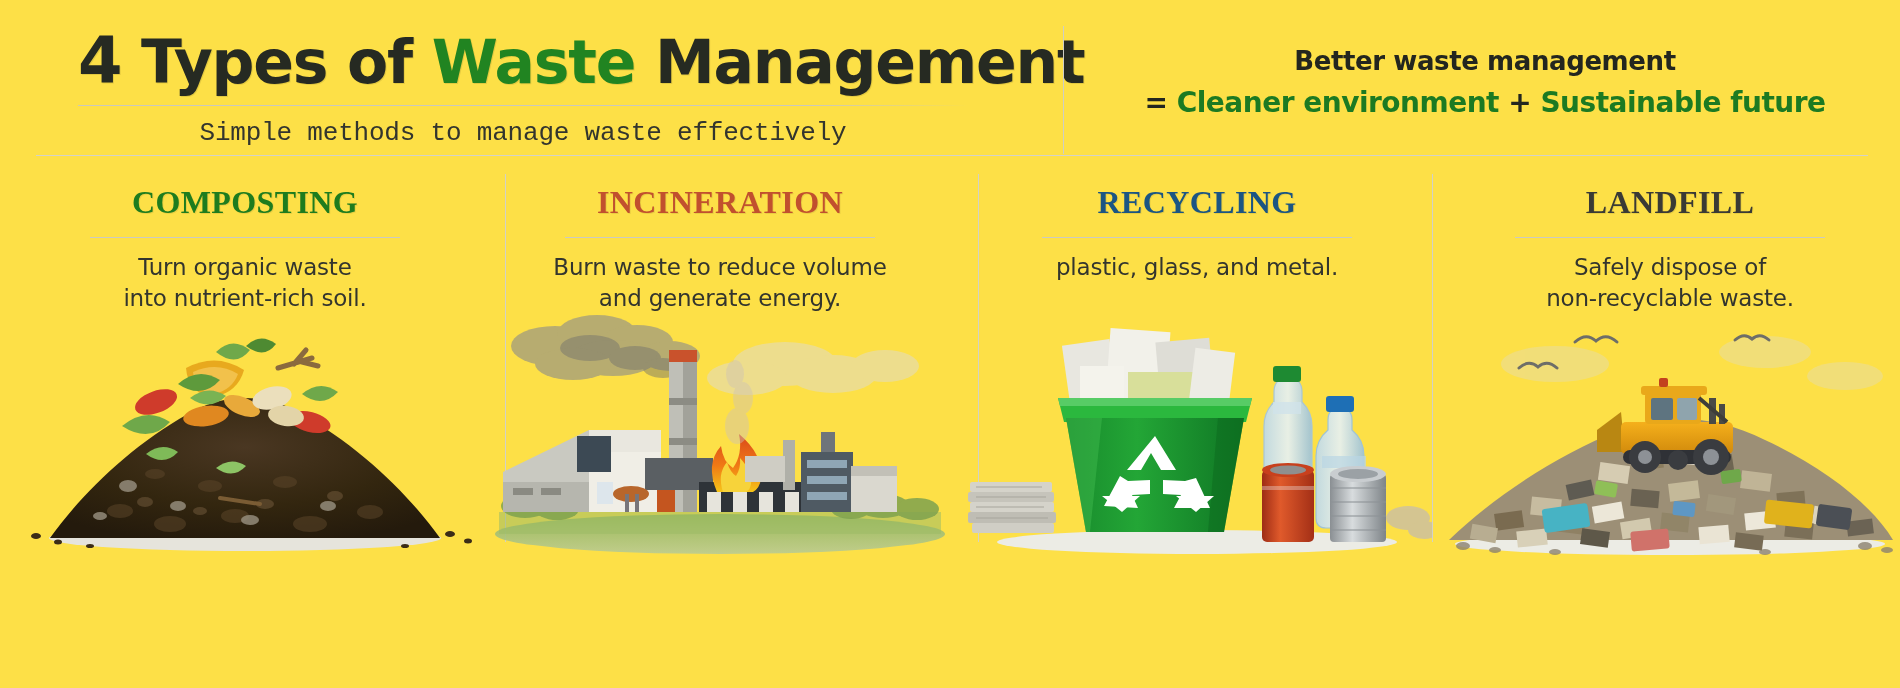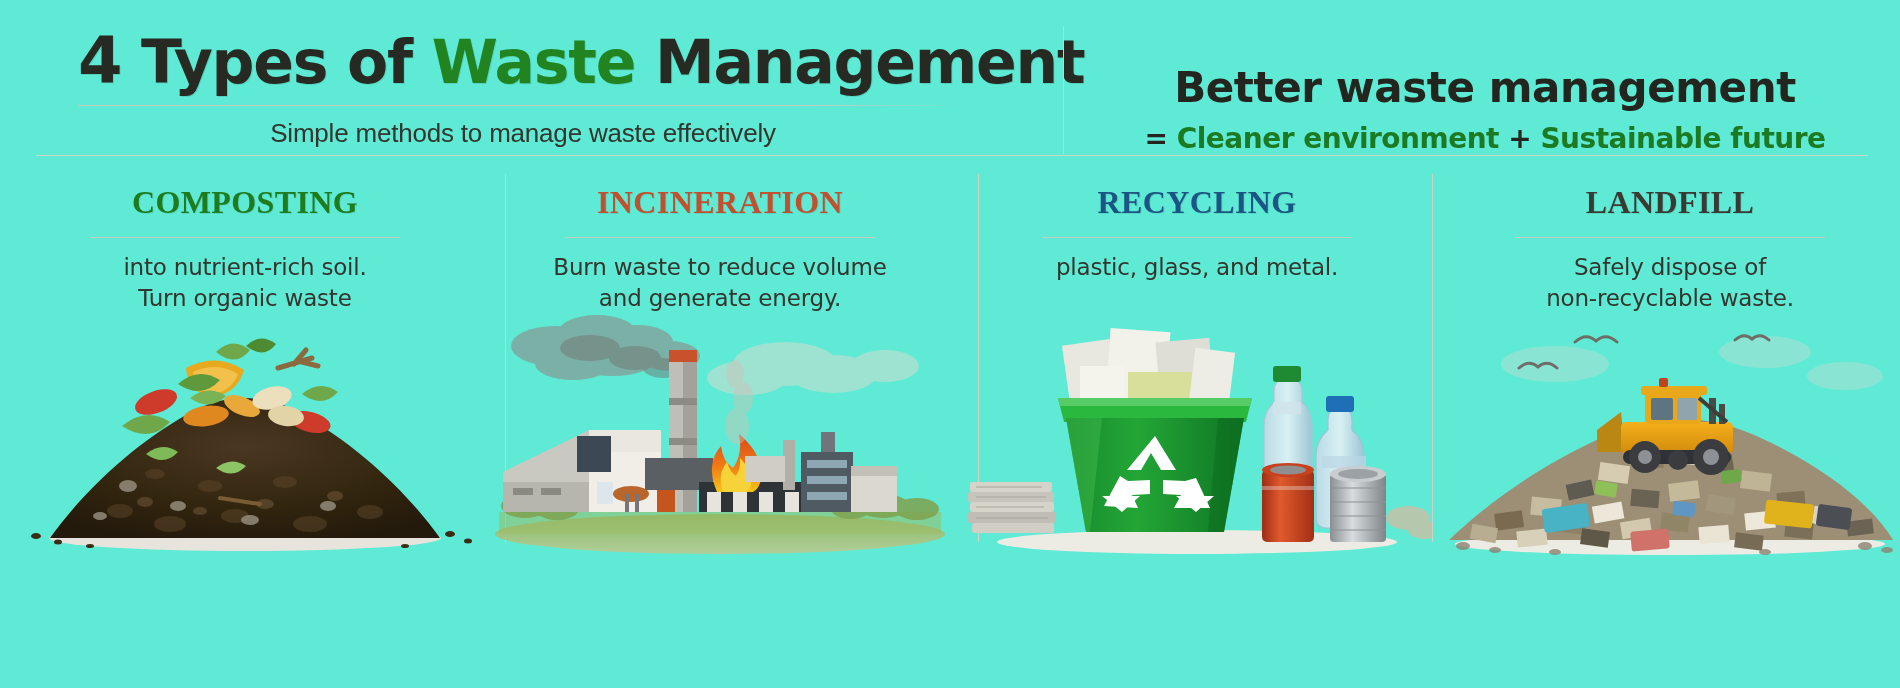--- a/index.html
+++ b/index.html
@@ -4,21 +4,21 @@
 <style>
   * { margin:0; padding:0; box-sizing:border-box; }
   html,body { width:1900px; height:688px; }
   body {
     background:#F5F4EF;
     font-family:"Liberation Sans", sans-serif;
     color:#2b2b28;
     overflow:hidden;
     position:relative;
   }
-  #infographic { position:relative; width:1900px; height:688px; background:#5eead4; }
+  #infographic { position:relative; width:1900px; height:688px; background:#fde047; }
 
   
   .header { position:absolute; left:0; top:0; width:1900px; height:186px; }
 
   .header-left { position:absolute; left:78px; top:28px; width:900px; }
   .title {
     font-family:"DejaVu Sans", sans-serif;
     font-weight:bold;
     font-size:60px;
     letter-spacing:-1.2px;
@@ -30,39 +30,39 @@
   .title .num { font-size:64px; }
   .title .green { color:#218421; }
   .title-rule {
     margin-top:10px; width:890px; height:1px;
     background:linear-gradient(to right,#c9c8bf 0%, #c9c8bf 82%, rgba(201,200,191,0) 100%);
   }
   .subtitle {
     margin-top:12px;
     text-align:center;
     width:890px;
-    font-family:Liberation Sans, sans-serif;
+    font-family:Liberation Mono, monospace;
     font-size:26px;
     color:#33352e;
     letter-spacing:-0.2px;
   }
 
   .header-div {
     position:absolute; left:1063px; top:26px;
     width:1px; height:128px;
     background:#cfcec5;
   }
 
   .header-right {
     position:absolute; left:1090px; top:46px; width:790px;
     text-align:center;
     font-family:"DejaVu Sans", sans-serif;
   }
   .hr-line1 {
-    font-size:42px; font-weight:bold; color:#23261f; letter-spacing:-0.4px;margin-top:17px;
+    font-size:26px; font-weight:bold; color:#23261f; letter-spacing:-0.4px;
   }
   .hr-line2 {
     margin-top:10px;
     font-size:28px; font-weight:bold; letter-spacing:-0.5px;
     color:#23261f; white-space:nowrap;
   }
   .hr-line2 .g { color:#1C7A22; }
 
   .header-bottom-rule {
     position:absolute; left:36px; top:155px; width:1832px; height:1px;
@@ -136,22 +136,22 @@
   <div class="cols">
 
     <div class="col-div d0"></div>
     <div class="col-div d1"></div>
     <div class="col-div d2"></div>
 
     <div class="col c0">
       <div class="col-head" style="color:#1E7C1E">COMPOSTING</div>
       <div class="col-rule"></div>
       <div class="col-body">
+        <div>Turn organic waste</div>
         <div>into nutrient-rich soil.</div>
-        <div>Turn organic waste</div>
       </div>
       <div class="art">
         <svg width="470" height="250" viewBox="0 0 470 250">
           <defs>
             <radialGradient id="soilg" cx="50%" cy="35%" r="70%">
               <stop offset="0%" stop-color="#4a3722"></stop>
               <stop offset="60%" stop-color="#33260f"></stop>
               <stop offset="100%" stop-color="#241a0c"></stop>
             </radialGradient>
           </defs>

